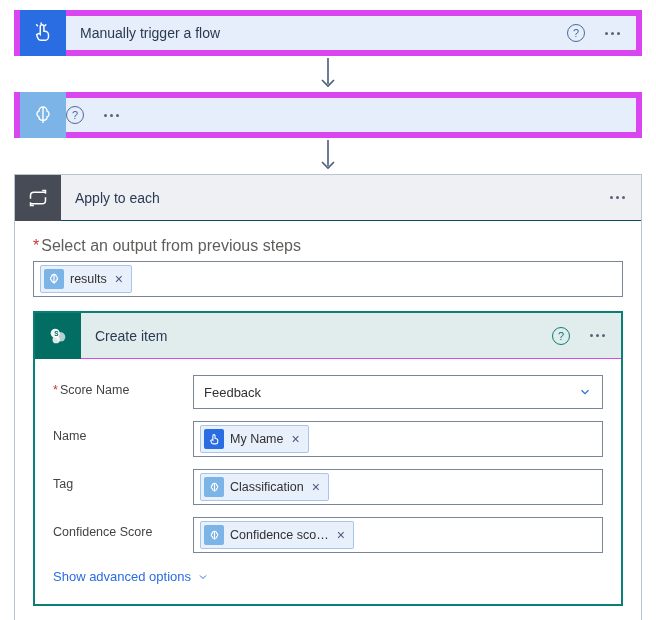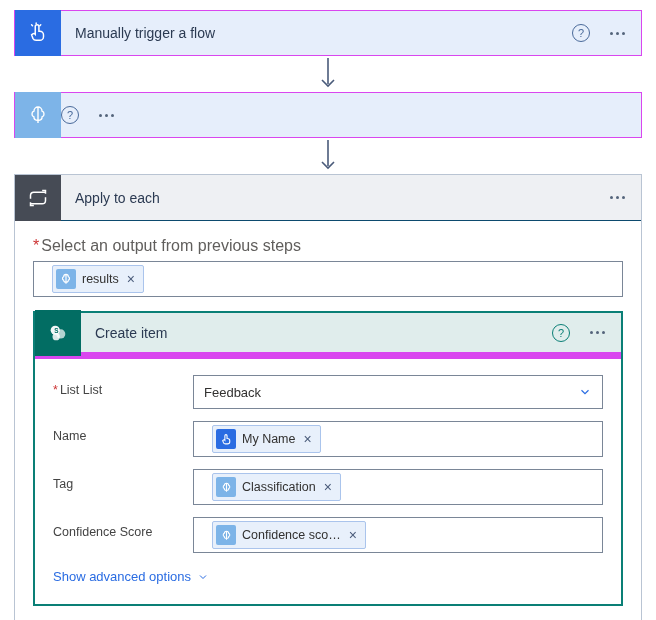--- a/index.html
+++ b/index.html
@@ -1,17 +1,17 @@
 <!DOCTYPE html>
 <html><head>
 <meta charset="utf-8">
 <style>
   * { box-sizing: border-box; font-family: "Segoe UI", Arial, sans-serif; }
   body { margin: 0; background: #fff; width: 656px; padding: 10px 14px; font-size: 13px; color: #323130; }
-  .card { border: 1px solid #d946ef; display: flex; align-items: center; height: 46px; }
+  .card { border: 6px solid #d946ef; display: flex; align-items: center; height: 46px; }
   .card-blue { background: #e6eefb; }
   .card-grey { background: #eef0f3; }
   .card-teal { background: #e0edec; border-color: #0a7f76; }
   .icon-box { width: 46px; height: 46px; display: flex; align-items: center; justify-content: center; flex-shrink: 0; color: #fff; }
   .ic-blue   { background: #2a6ce2; }
   .ic-cyan   { background: #7db4e8; }
   .ic-grey   { background: #464b55; }
   .ic-teal   { background: #026d63; }
   .card-title { flex: 1; padding: 0 14px; font-size: 14px; color: #2b3a52; }
   .card-actions { display: flex; align-items: center; gap: 16px; padding-right: 12px; }
@@ -21,21 +21,21 @@
   .dots span { width: 3px; height: 3px; background: #54647b; border-radius: 50%; }
   .arrow-wrap { display: flex; justify-content: center; }
   .arrow-svg { display: block; }
   .container { border: 1px solid #b9c4d3; background: #fff; }
   .pad { padding: 16px 18px 10px; }
   .req::before { content: "*"; color: #c33; margin-right: 2px; }
   .lbl-top { font-size: 16px; color: #605e5c; margin-bottom: 6px; }
   .field-box { border: 1px solid #7a8697; background: #fff; min-height: 34px; display: flex; align-items: center; padding: 3px 6px; gap: 4px; }
   .dropdown { justify-content: space-between; padding: 0 10px; cursor: pointer; }
   .chev { color: #2a6ce2; }
-  .token { display: inline-flex; align-items: center; gap: 6px; background: #e8f0fb; border: 1px solid #aac4ec; border-radius: 2px; padding: 3px 6px 3px 3px; font-size: 12.5px; margin-left: 12px; }
+  .token { display: inline-flex; align-items: center; gap: 6px; background: #e8f0fb; border: 1px solid #aac4ec; border-radius: 2px; padding: 3px 6px 3px 3px; font-size: 12.5px; }
   .tk-icon { width: 20px; height: 20px; border-radius: 2px; display: flex; align-items: center; justify-content: center; color: #fff; font-size: 12px; }
   .tk-blue { background: #2a6ce2; }
   .tk-cyan { background: #7db4e8; }
   .tk-x { color: #4a5b7a; cursor: pointer; font-size: 14px; line-height: 1; padding: 0 2px; }
   .inner { margin: 4px 18px 18px; border: 2px solid #0a7f76; background: #fff; }
   .row { display: flex; align-items: center; margin-bottom: 12px; }
   .row-lbl { width: 140px; font-size: 12.5px; color: #444; padding-top: 8px; align-self: flex-start; }
   .row-lbl.req::before { content: "*"; color: #c33; margin-right: 2px; }
   .row-field { flex: 1; }
   .adv { color: #2a6ce2; font-size: 13px; display: inline-flex; align-items: center; gap: 6px; cursor: pointer; margin: 4px 0 10px; }
@@ -121,21 +121,21 @@
               <path d="M12 4a4 4 0 0 0-4 4 3 3 0 0 0-2 3 3 3 0 0 0 2 3v1a3 3 0 0 0 4 2 3 3 0 0 0 4-2v-1a3 3 0 0 0 2-3 3 3 0 0 0-2-3 4 4 0 0 0-4-4zM12 4v16"></path>
             </svg>
         </span>
         <span>results</span>
         <span class="tk-x">×</span>
       </span>
     </div>
   </div>
 
   <div class="inner">
-    <div class="card card-teal" style="border:none;border-bottom:7px solid #d946ef">
+    <div class="card card-teal" style="border:none;border-bottom:1px solid #d946ef">
       <div class="icon-box ic-teal">
         <svg width="22" height="22" viewBox="0 0 24 24">
             <circle cx="9" cy="9" r="5" fill="#fff" opacity=".95"></circle>
             <circle cx="15" cy="13" r="5" fill="#fff" opacity=".7"></circle>
             <circle cx="10" cy="16" r="4" fill="#fff" opacity=".85"></circle>
             <text x="8" y="12" font-size="7" fill="#026d63" font-weight="700">S</text>
           </svg>
       </div>
       <div class="card-title">Create item</div>
       <div class="card-actions">
@@ -144,21 +144,21 @@
             <span></span>
             <span></span>
             <span></span>
           </div>
       </div>
     </div>
 
     <div class="pad">
 
       <div class="row">
-        <div class="row-lbl req">List List</div>
+        <div class="row-lbl req">Score Name</div>
         <div class="row-field">
           <div class="field-box dropdown">
             <span>Feedback</span>
             <svg class="chev" width="14" height="14" viewBox="0 0 24 24" fill="none" stroke="currentColor" stroke-width="2">
                 <polyline points="6 9 12 15 18 9"></polyline>
               </svg>
           </div>
         </div>
       </div>
 

